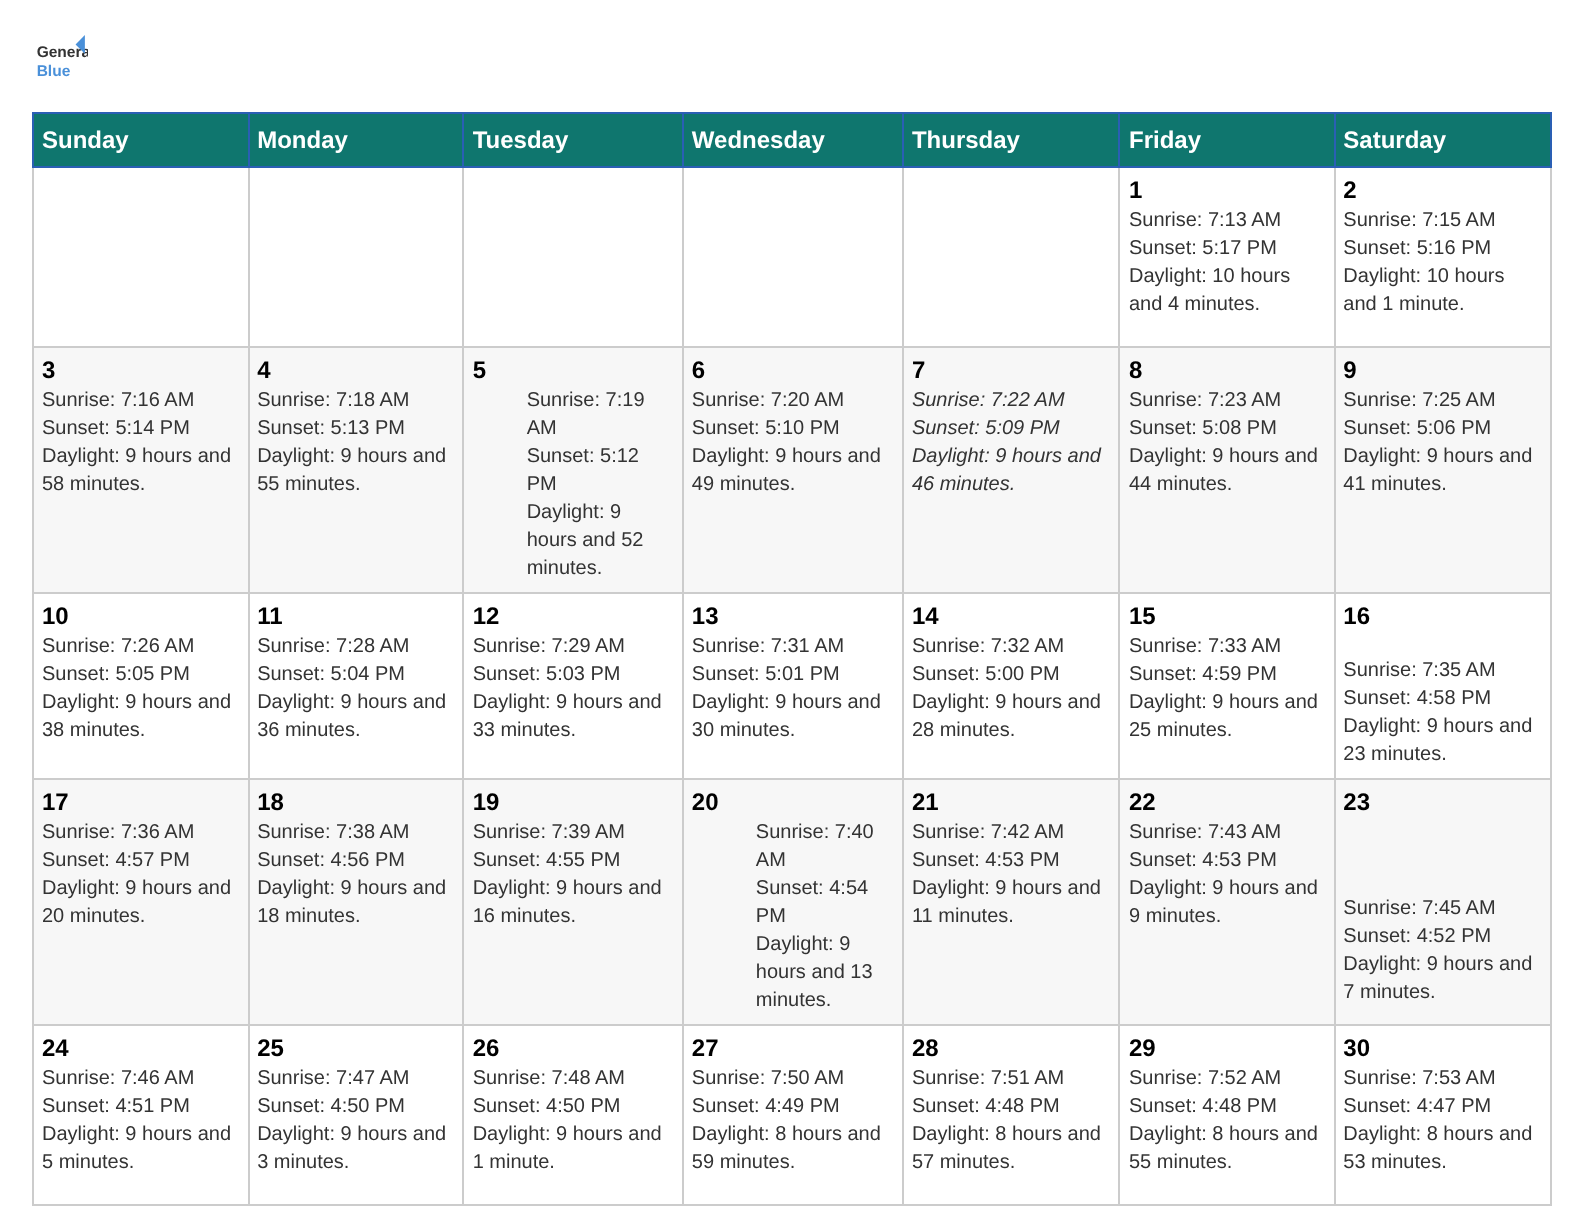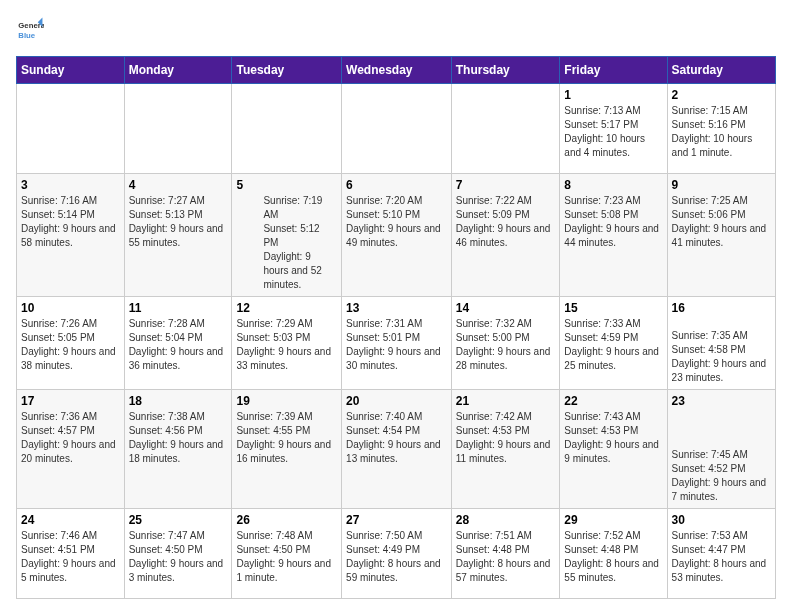--- a/index.html
+++ b/index.html
@@ -36,21 +36,21 @@
     .location-title {
       font-size: 14px;
       color: #555;
     }
     .calendar-table {
       width: 100%;
       border-collapse: collapse;
       font-size: 11px;
     }
     .calendar-table th {
-      background-color: #4c1d95;
+      background-color: #0f766e;
       color: #fff;
       padding: 6px 4px;
       text-align: left;
       font-size: 12px;
       border: 1px solid #2a5fb4;
     }
     .calendar-table td {
       border: 1px solid #ccc;
       vertical-align: top;
       padding: 4px;
@@ -125,39 +125,39 @@
       </tr>
       <tr>
         <td>
           <div class="day-number">3</div>
           <div class="day-info" style="white-space: pre-line;">Sunrise: 7:16 AM
 Sunset: 5:14 PM
 Daylight: 9 hours and 58 minutes.</div>
         </td>
         <td>
           <div class="day-number">4</div>
-          <div class="day-info" style="white-space: pre-line;">Sunrise: 7:27 AM
+          <div class="day-info" style="white-space: pre-line;">Sunrise: 7:18 AM
 Sunset: 5:13 PM
 Daylight: 9 hours and 55 minutes.</div>
         </td>
         <td>
           <div class="day-number">5</div>
           <div class="day-info" style="white-space: pre-line; margin-left: 27px;">Sunrise: 7:19 AM
 Sunset: 5:12 PM
 Daylight: 9 hours and 52 minutes.</div>
         </td>
         <td>
           <div class="day-number">6</div>
           <div class="day-info" style="white-space: pre-line;">Sunrise: 7:20 AM
 Sunset: 5:10 PM
 Daylight: 9 hours and 49 minutes.</div>
         </td>
         <td>
           <div class="day-number">7</div>
-          <div class="day-info" style="white-space: pre-line;">Sunrise: 7:22 AM
+          <div class="day-info" style="white-space: pre-line; font-style: italic;">Sunrise: 7:22 AM
 Sunset: 5:09 PM
 Daylight: 9 hours and 46 minutes.</div>
         </td>
         <td>
           <div class="day-number">8</div>
           <div class="day-info" style="white-space: pre-line;">Sunrise: 7:23 AM
 Sunset: 5:08 PM
 Daylight: 9 hours and 44 minutes.</div>
         </td>
         <td>
@@ -225,21 +225,21 @@
 Daylight: 9 hours and 18 minutes.</div>
         </td>
         <td>
           <div class="day-number">19</div>
           <div class="day-info" style="white-space: pre-line;">Sunrise: 7:39 AM
 Sunset: 4:55 PM
 Daylight: 9 hours and 16 minutes.</div>
         </td>
         <td>
           <div class="day-number">20</div>
-          <div class="day-info" style="white-space: pre-line;">Sunrise: 7:40 AM
+          <div class="day-info" style="white-space: pre-line; margin-left: 32px;">Sunrise: 7:40 AM
 Sunset: 4:54 PM
 Daylight: 9 hours and 13 minutes.</div>
         </td>
         <td>
           <div class="day-number">21</div>
           <div class="day-info" style="white-space: pre-line;">Sunrise: 7:42 AM
 Sunset: 4:53 PM
 Daylight: 9 hours and 11 minutes.</div>
         </td>
         <td>

